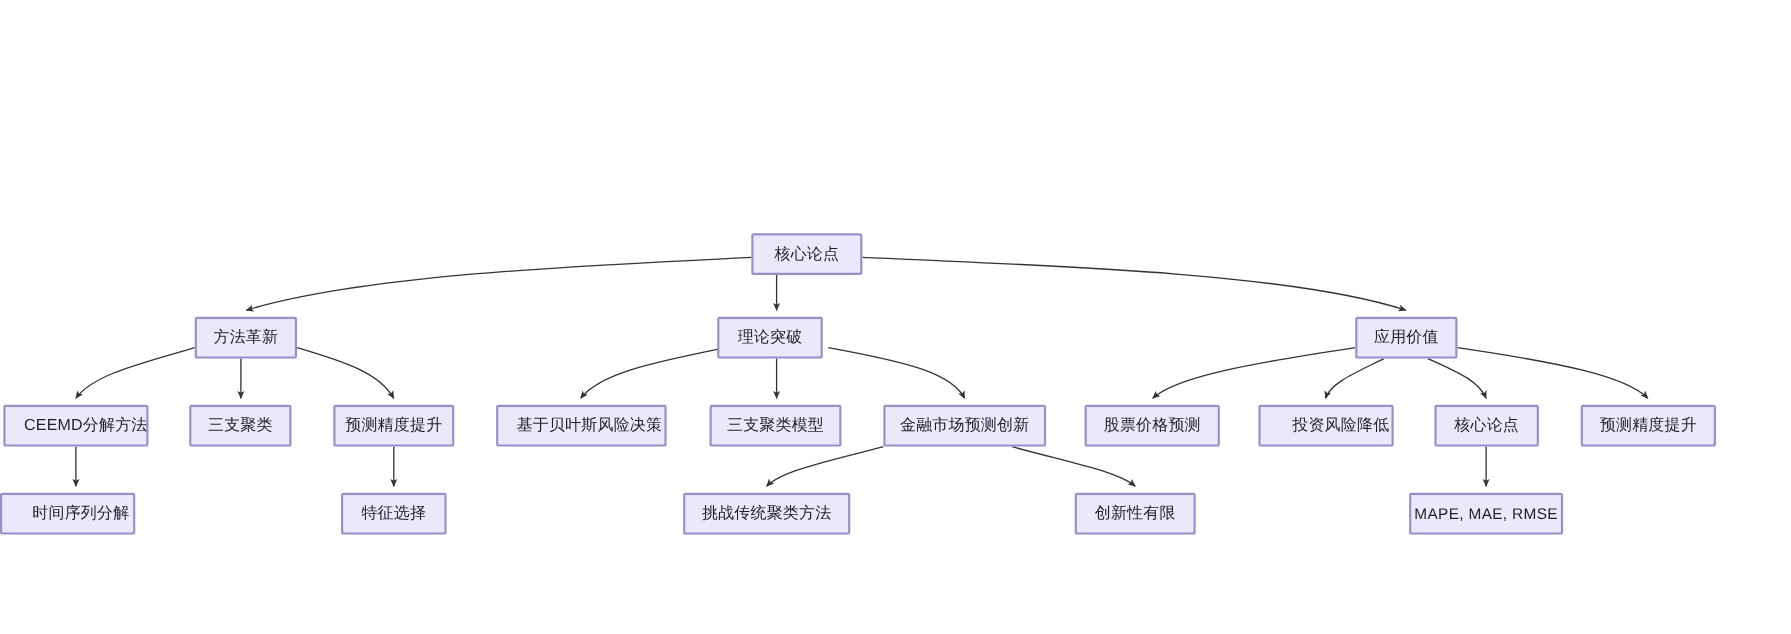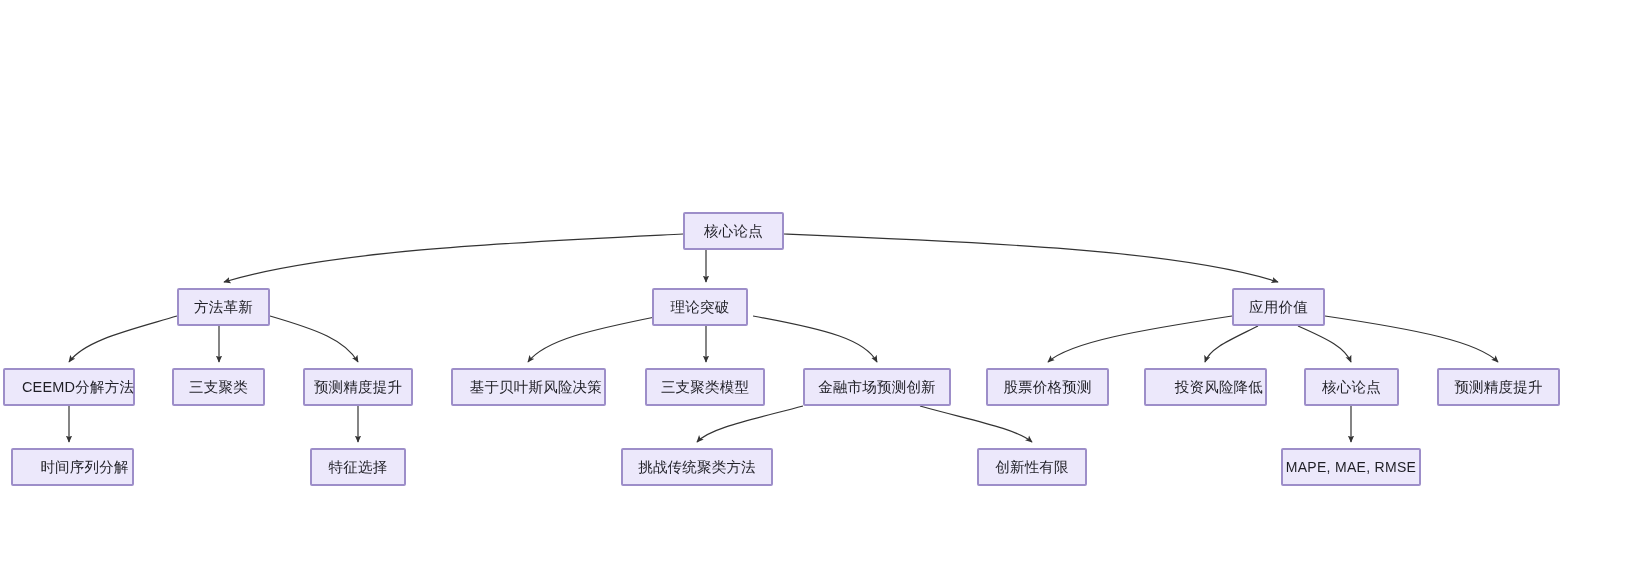--- a/index.html
+++ b/index.html
@@ -118,21 +118,21 @@
       </div>
       <div class="node" style="left: 1144px; top: 368px; width: 123px; height: 38px; background: rgb(236, 232, 251); border-color: rgb(157, 142, 201); color: rgb(31, 31, 38); justify-content: flex-end;">
         <span class="node-label">投资风险降低</span>
       </div>
       <div class="node" style="left: 1304px; top: 368px; width: 95px; height: 38px; background: rgb(236, 232, 251); border-color: rgb(157, 142, 201); color: rgb(31, 31, 38);">
         <span class="node-label">核心论点</span>
       </div>
       <div class="node" style="left: 1437px; top: 368px; width: 123px; height: 38px; background: rgb(236, 232, 251); border-color: rgb(157, 142, 201); color: rgb(31, 31, 38);">
         <span class="node-label">预测精度提升</span>
       </div>
-      <div class="node" style="left: 11px; top: 448px; width: 123px; height: 38px; background: rgb(236, 232, 251); border-color: rgb(157, 142, 201); color: rgb(31, 31, 38); padding-left: 24px;">
+      <div class="node" style="left: 0; top: 448px; width: 123px; height: 38px; background: rgb(236, 232, 251); border-color: rgb(157, 142, 201); color: rgb(31, 31, 38); padding-left: 24px;">
         <span class="node-label">时间序列分解</span>
       </div>
       <div class="node" style="left: 310px; top: 448px; width: 96px; height: 38px; background: rgb(236, 232, 251); border-color: rgb(157, 142, 201); color: rgb(31, 31, 38);">
         <span class="node-label">特征选择</span>
       </div>
       <div class="node" style="left: 621px; top: 448px; width: 152px; height: 38px; background: rgb(236, 232, 251); border-color: rgb(157, 142, 201); color: rgb(31, 31, 38);">
         <span class="node-label">挑战传统聚类方法</span>
       </div>
       <div class="node" style="left: 977px; top: 448px; width: 110px; height: 38px; background: rgb(236, 232, 251); border-color: rgb(157, 142, 201); color: rgb(31, 31, 38);">
         <span class="node-label">创新性有限</span>

